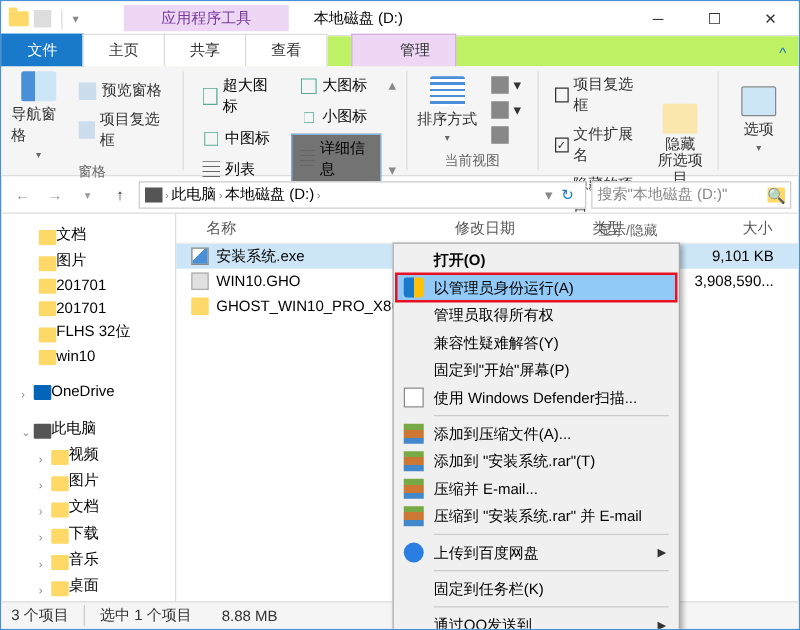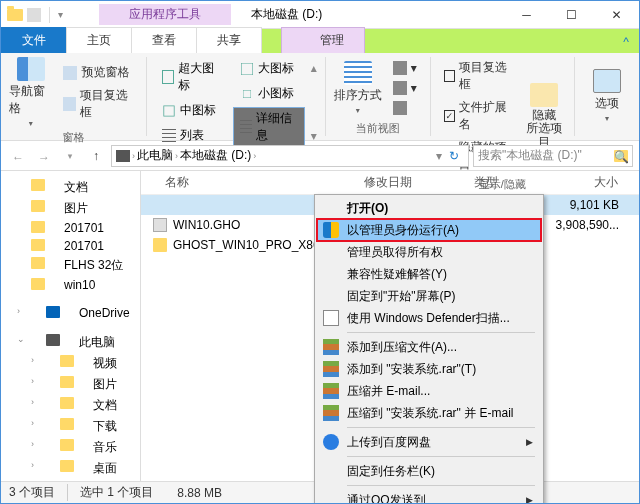--- a/index.html
+++ b/index.html
@@ -38,21 +38,21 @@
 .navbtn.on{color:#333;}
 .breadcrumb{flex:1;height:22px;border:1px solid #ccc;display:flex;align-items:center;padding:0 4px;gap:2px;background:#fff;}
 .bc-seg{display:flex;align-items:center;gap:4px;color:#000;}
 .bc-ico{width:14px;height:12px;background:#555;}
 .bc-chev{color:#888;font-size:9px;}
 .searchbox{width:160px;height:22px;border:1px solid #ccc;display:flex;align-items:center;padding:0 4px;color:#888;background:#fff;}
 .searchbox .sico{margin-left:auto;color:#666;}
 .refbtn{width:20px;color:#1979ca;text-align:center;}
 .content{display:flex;height:314px;}
 .sidebar{width:140px;border-right:1px solid #ddd;overflow:hidden;padding:6px 0;}
-.snode{display:flex;align-items:flex-start;gap:19px;padding:2px 4px 2px 16px;color:#000;}
+.snode{display:flex;align-items:flex-end;gap:0;padding:2px 4px 2px 16px;color:#000;}
 .snode.sub{padding-left:30px;}
 .snode.sub2{padding-left:30px;}
 .sico{width:14px;height:12px;background:#ffd968;border-radius:1px;flex-shrink:0;}
 .sico.od{background:#0364b8;}
 .sico.pc{background:#555;}
 .sico.dr{background:#888;}
 .sexp{width:10px;color:#888;font-size:9px;}
 .filearea{flex:1;display:flex;flex-direction:column;}
 .colhead{height:24px;border-bottom:1px solid #eee;display:flex;align-items:center;color:#555;}
 .colhead>div{padding:0 8px;border-right:1px solid transparent;}
@@ -96,22 +96,22 @@
   <div class="tb-controls">
     <div class="tb-btn">─</div>
     <div class="tb-btn">☐</div>
     <div class="tb-btn close">✕</div>
   </div>
 </div>
 
 <div class="tabs">
   <div class="tab file">文件</div>
   <div class="tab">主页</div>
+  <div class="tab">共享</div>
   <div class="tab">查看</div>
-  <div class="tab">共享</div>
   <div style="width:20px;"></div>
   <div class="tab context">管理</div>
   <div style="margin-left:auto;padding:4px 10px;color:#1979ca;">^</div>
 </div>
 
 <div class="ribbon">
   <div class="rgroup">
     <div class="rgroup-body">
       <div class="rbtn-lg">
         <div class="ico" style="background:linear-gradient(90deg,#4a90d9 40%,#cde6f7 40%);"></div>
@@ -324,20 +324,24 @@
   </div>
   <div class="filearea">
     <div class="colhead">
       <div class="ch-name">名称</div>
       <div class="ch-date">修改日期</div>
       <div class="ch-type">类型</div>
       <div class="ch-size">大小</div>
     </div>
     <div class="filelist">
       <div class="frow sel">
+        <div class="fname">
+            <span class="fico exe"></span>
+            <span>安装系统.exe</span>
+          </div>
         <div class="fsize">9,101 KB</div>
       </div>
       <div class="frow">
         <div class="fname">
             <span class="fico gho"></span>
             <span>WIN10.GHO</span>
           </div>
         <div class="fsize">3,908,590...</div>
       </div>
       <div class="frow">

